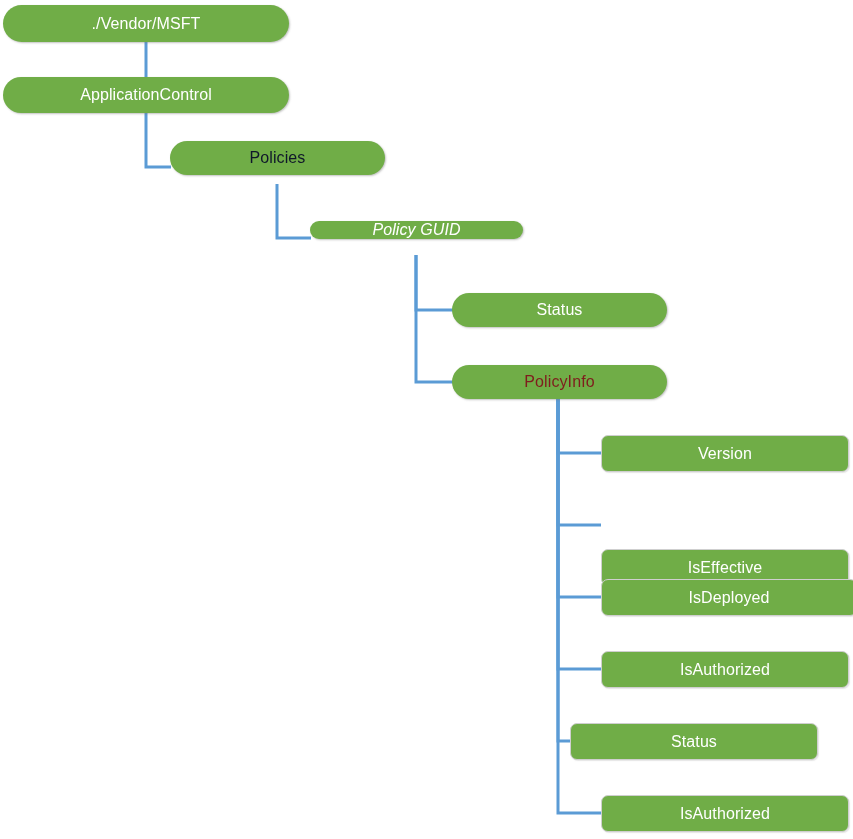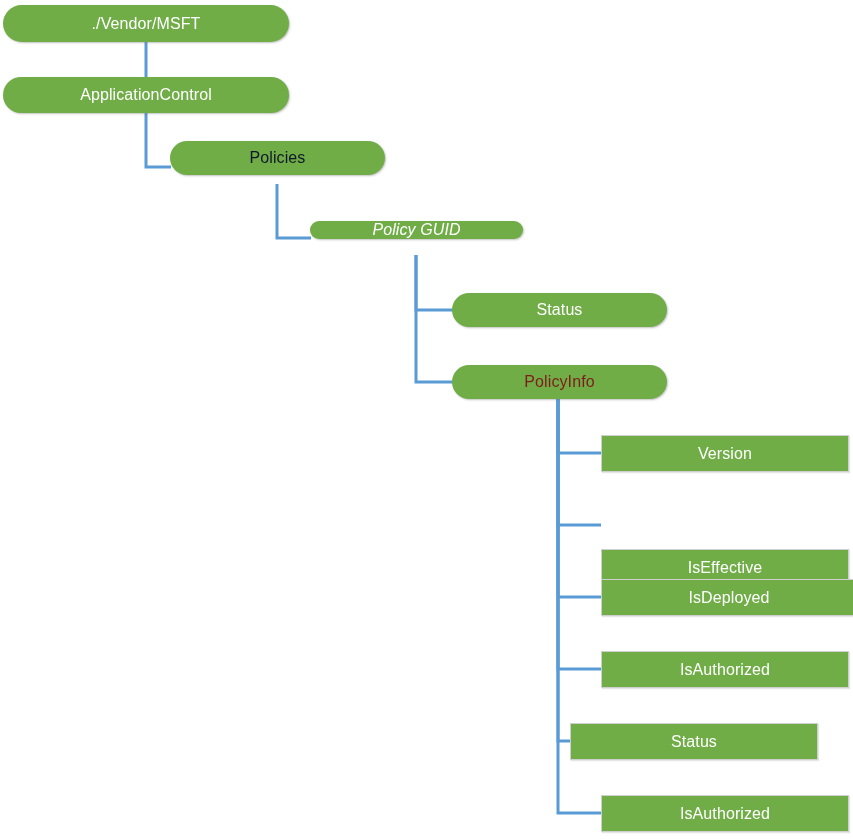--- a/index.html
+++ b/index.html
@@ -31,20 +31,21 @@
     display: flex;
     align-items: center;
     justify-content: center;
     background: #70AD47;
     color: #ffffff;
     font-size: 16px;
     line-height: 1;
     letter-spacing: 0.1px;
     white-space: nowrap;
     z-index: 2;
+    border-radius: 7px;
   }
   .node.pill {
     border-radius: 999px;
     box-shadow: 1px 1px 2px rgba(120,120,120,0.45);
   }
   .node.rect {
     border: 1px solid #cfcfcf;
     box-shadow: 1px 1px 1px rgba(150,150,150,0.25);
   }
   .node.italic {

